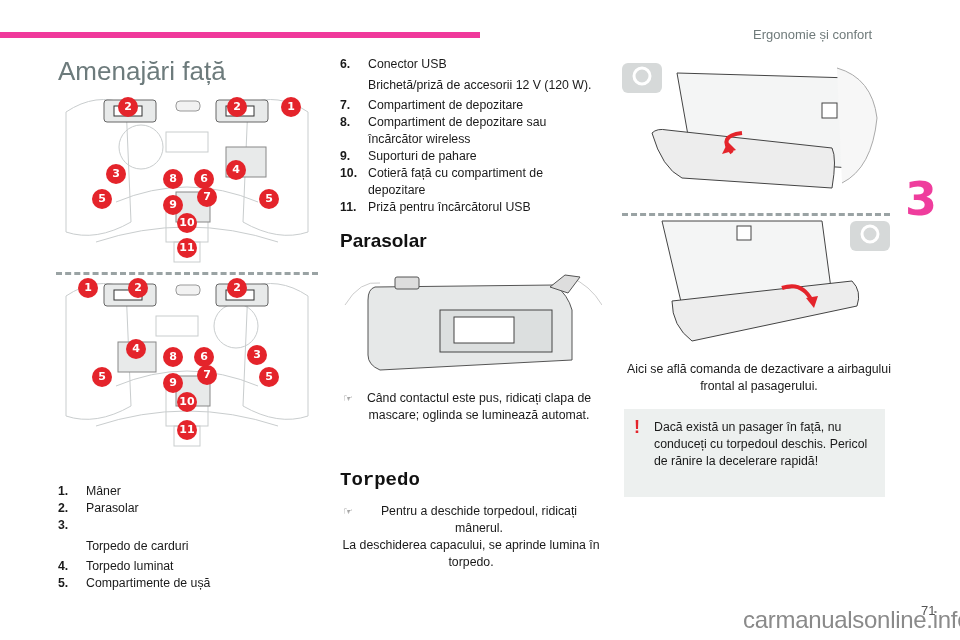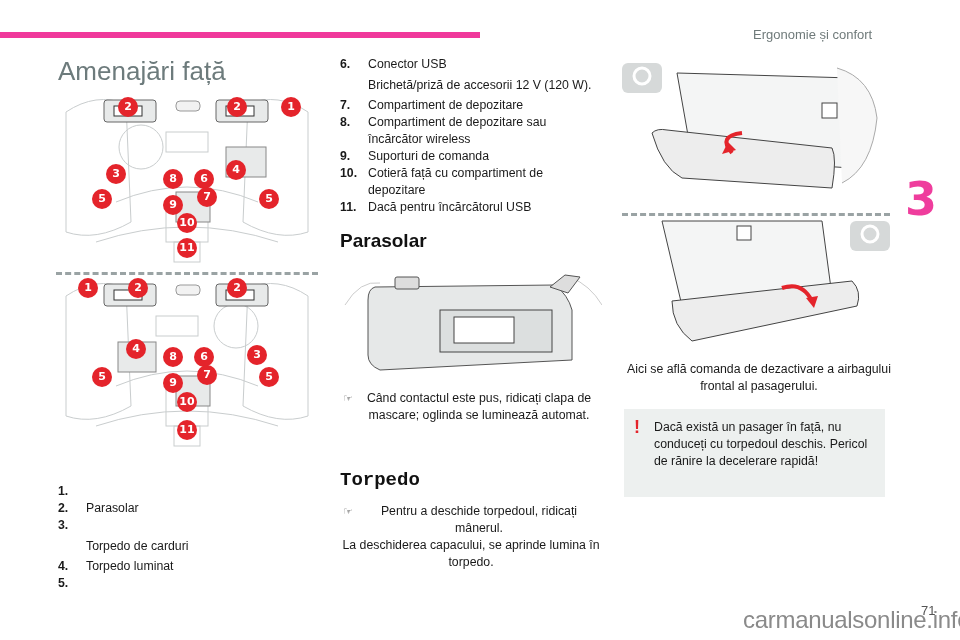--- a/index.html
+++ b/index.html
@@ -123,63 +123,65 @@
   <div class="marker" style="left:141px;top:89px">7</div>
   <div class="marker" style="left:203px;top:91px">5</div>
   <div class="marker" style="left:107px;top:97px">9</div>
   <div class="marker" style="left:121px;top:116px">10</div>
   <div class="marker" style="left:121px;top:144px">11</div>
 </div>
 
 <div class="list list-left">
   <div class="row">
       <span class="num">1.</span>
+      <span class="txt">Mâner</span>
     </div>
   <div class="row">
       <span class="num">2.</span>
       <span class="txt">Parasolar</span>
     </div>
   <div class="row">
       <span class="num">3.</span>
     </div>
   <div class="indent">Torpedo de carduri</div>
   <div class="row">
       <span class="num">4.</span>
       <span class="txt">Torpedo luminat</span>
     </div>
   <div class="row">
       <span class="num">5.</span>
+      <span class="txt">Compartimente de ușă</span>
     </div>
 </div>
 
 <div class="list list-right">
   <div class="row">
       <span class="num">6.</span>
       <span class="txt">Conector USB</span>
     </div>
   <div class="indent">Brichetă/priză de accesorii 12 V (120 W).</div>
   <div class="row">
       <span class="num">7.</span>
       <span class="txt">Compartiment de depozitare</span>
     </div>
   <div class="row">
       <span class="num">8.</span>
       <span class="txt">Compartiment de depozitare sau încărcător wireless</span>
     </div>
   <div class="row">
       <span class="num">9.</span>
-      <span class="txt">Suporturi de comanda</span>
+      <span class="txt">Suporturi de pahare</span>
     </div>
   <div class="row">
       <span class="num">10.</span>
       <span class="txt">Cotieră față cu compartiment de depozitare</span>
     </div>
   <div class="row">
       <span class="num">11.</span>
-      <span class="txt">Dacă pentru încărcătorul USB</span>
+      <span class="txt">Priză pentru încărcătorul USB</span>
     </div>
 </div>
 
 <h2 class="section-title st-parasolar">Parasolar</h2>
 <div class="visor-ill">
   <svg width="262" height="110" viewBox="0 0 262 110">
     <path d="M5 40 Q20 15 40 18" fill="none" stroke="#ccc"></path>
     <path d="M230 12 Q250 20 262 40" fill="none" stroke="#ccc"></path>
     <path d="M35 22 L215 20 Q228 30 232 45 L232 95 L40 105 Q28 100 28 90 L28 35 Q28 24 35 22 Z" fill="#e6e8e8" stroke="#555"></path>
     <rect x="55" y="12" width="24" height="12" rx="2" fill="#ddd" stroke="#555"></rect>

